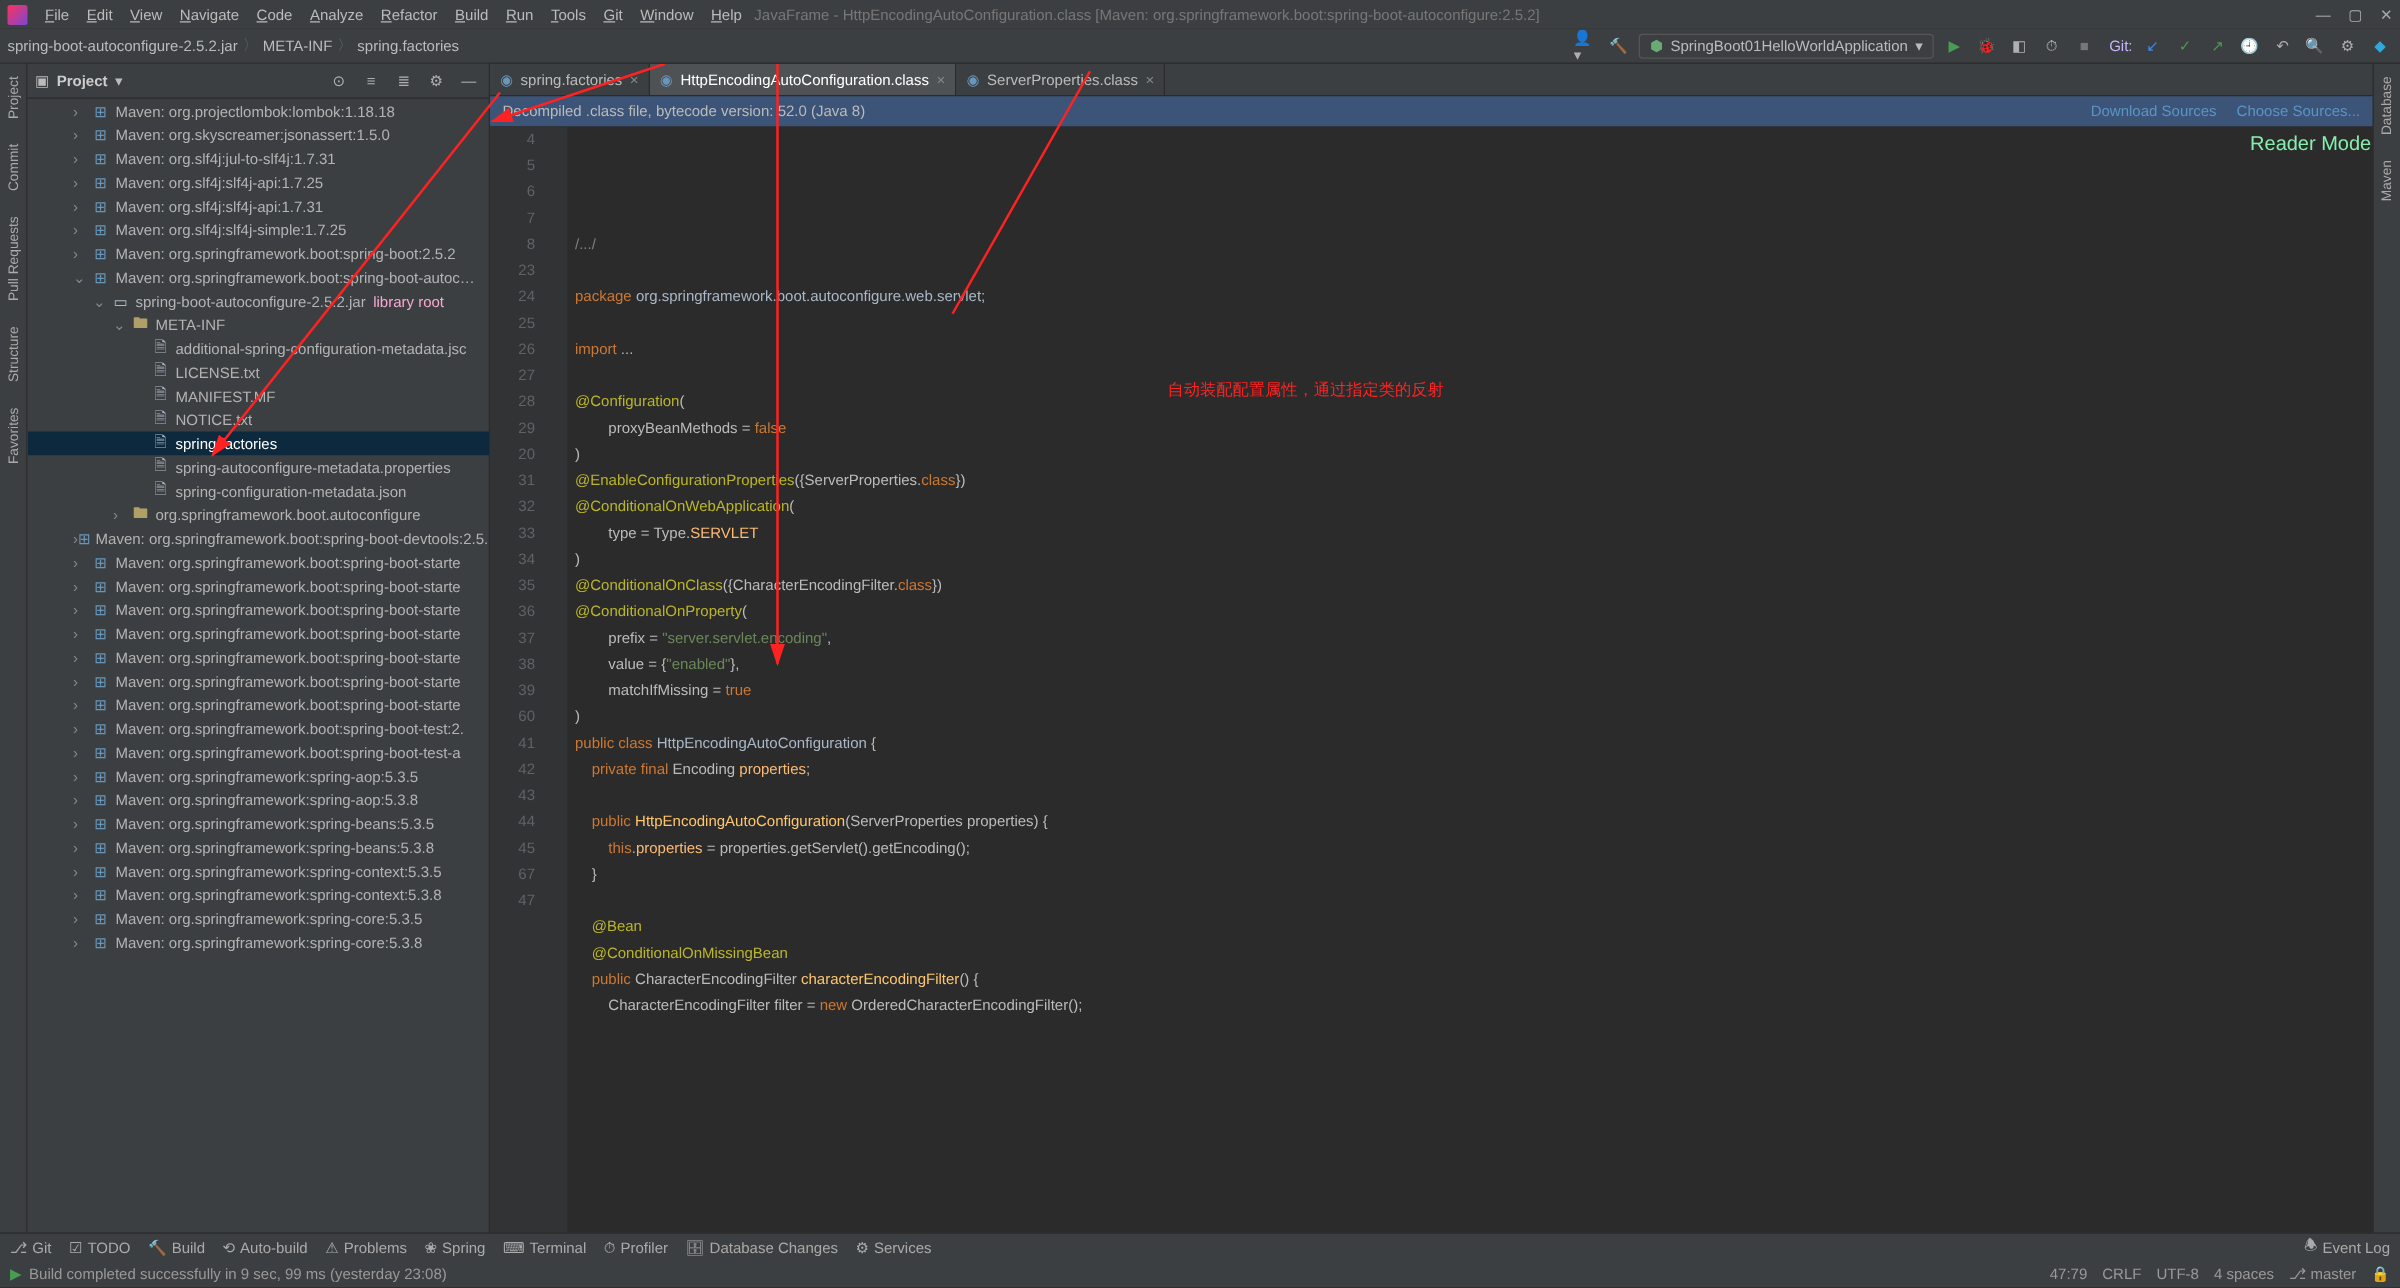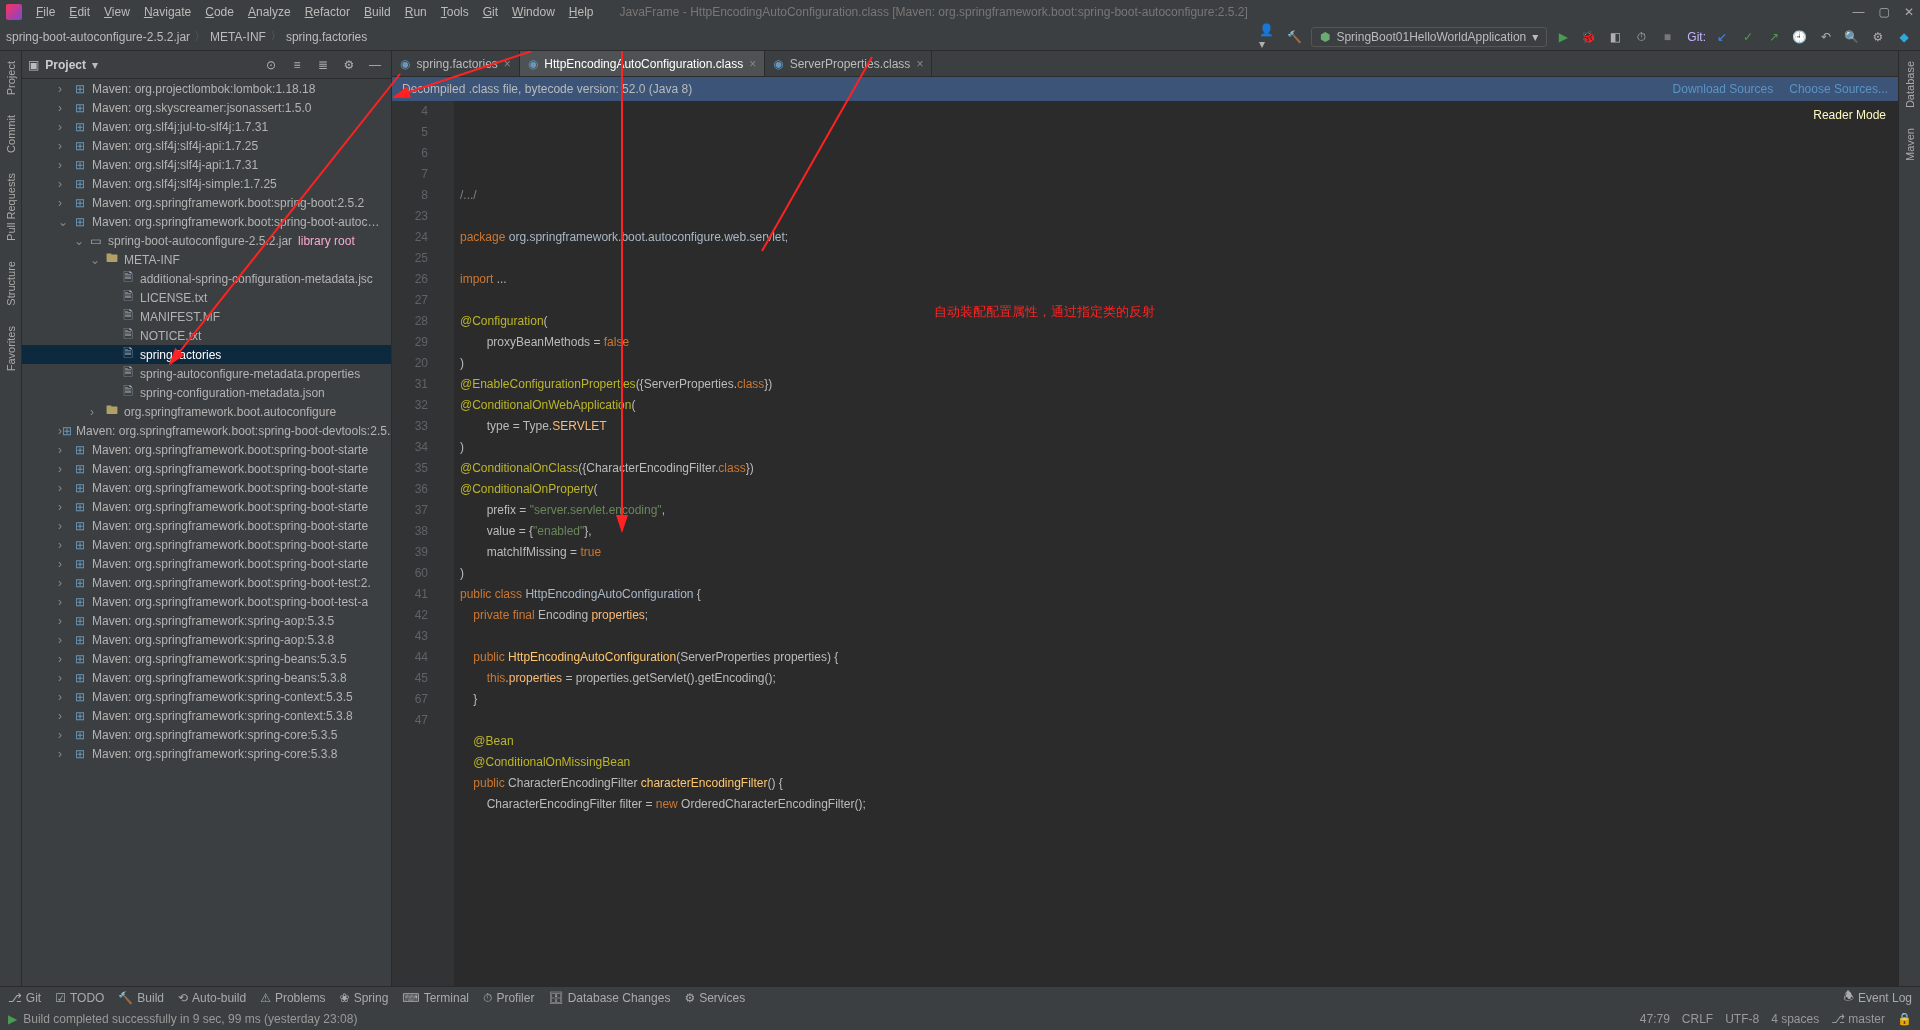--- a/index.html
+++ b/index.html
@@ -3,21 +3,21 @@
 <meta charset="utf-8">
 <style>
 *{margin:0;padding:0;box-sizing:border-box;font-family:"Segoe UI",Arial,sans-serif;font-size:12px}
 html,body{height:100%;overflow:hidden}
 body{background:#2b2b2b;color:#bbb;display:flex;flex-direction:column}
 .titlebar{height:23px;background:#3c3f41;display:flex;align-items:center;padding:0 6px;color:#888;font-size:11px}
 .titlebar .logo{width:16px;height:16px;background:linear-gradient(135deg,#fe315d,#7a48d3);border-radius:2px;margin-right:8px}
 .menubar{flex:0 0 auto;display:flex;gap:2px}
 .menubar span{padding:2px 6px;color:#bbb;cursor:pointer}
 .menubar u{text-decoration:underline}
-.titlebar .title{margin-left:20px;color:#777}
+.titlebar .title{margin-left:4px;color:#777}
 .titlebar .winctrl{margin-left:auto;display:flex;gap:14px;color:#aaa}
 .navbar{height:28px;background:#3c3f41;border-bottom:1px solid #2b2b2b;display:flex;align-items:center;padding:0 6px}
 .breadcrumb{display:flex;align-items:center;gap:4px;color:#bbb}
 .breadcrumb .sep{color:#666}
 .nav-right{margin-left:auto;display:flex;align-items:center;gap:6px}
 .run-config{background:#3c3f41;border:1px solid #555;padding:2px 8px;border-radius:3px;display:flex;align-items:center;gap:6px;color:#bbb}
 .icon-btn{width:20px;height:20px;display:inline-flex;align-items:center;justify-content:center;color:#afafaf;cursor:pointer}
 .green{color:#499c54}
 .content{flex:1;display:flex;min-height:0}
 .left-gutter,.right-gutter{width:22px;background:#3c3f41;display:flex;flex-direction:column;align-items:center;gap:12px;padding-top:6px;border-right:1px solid #2b2b2b}
@@ -47,21 +47,21 @@
 .gutter-nums{width:44px;background:#313335;color:#606366;text-align:right;padding:0 8px 0 0}
 .gutter-icons{width:18px;background:#313335}
 .code{flex:1;padding-left:6px;position:relative;white-space:pre;overflow:hidden}
 .kw{color:#cc7832}
 .str{color:#6a8759}
 .anno{color:#bbb529}
 .id{color:#a9b7c6}
 .field{color:#fdba74}
 .comm{color:#808080}
 .method{color:#ffc66d}
-.reader-mode{position:absolute;top:4px;right:12px;color:#fef9c3;font-size:12px}
+.reader-mode{position:absolute;top:4px;right:1px;color:#86efac;font-size:16px}
 .red-annot{position:absolute;color:#f22;font-size:13px}
 .bottom-bar{height:22px;background:#3c3f41;border-top:1px solid #2b2b2b;display:flex;align-items:center;padding:0 8px;gap:14px;font-size:11px;color:#aaa}
 .bottom-bar .bbtn{display:flex;align-items:center;gap:4px;cursor:pointer}
 .status-bar{height:22px;background:#3c3f41;display:flex;align-items:center;padding:0 8px;color:#999;font-size:11px}
 .status-bar .right{margin-left:auto;display:flex;gap:12px}
 svg.arrow-svg{position:absolute;pointer-events:none;z-index:100}
 </style>
 </head>
 <body>
 

